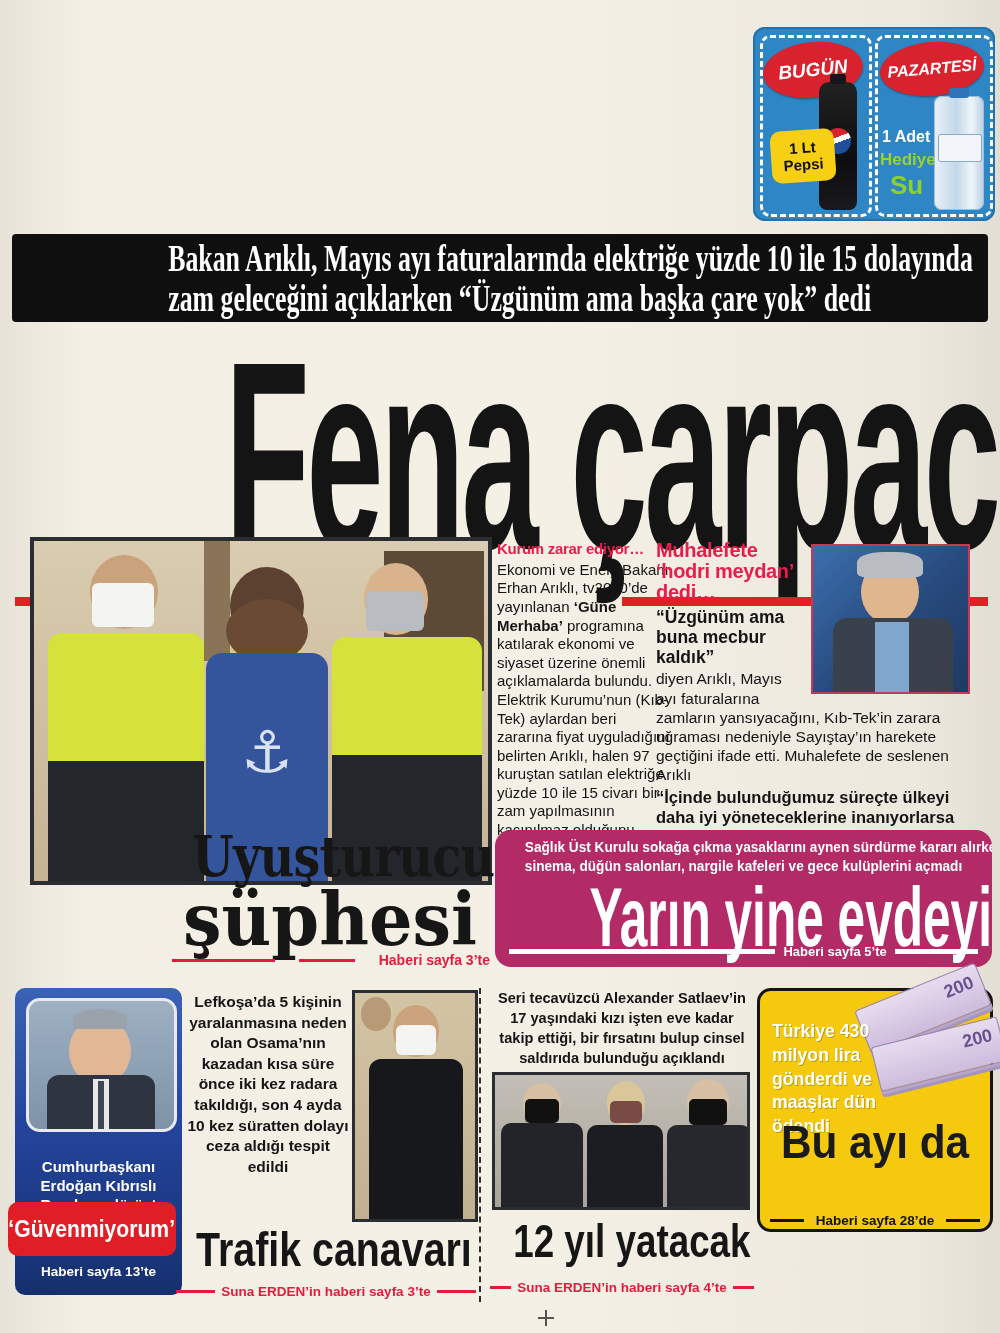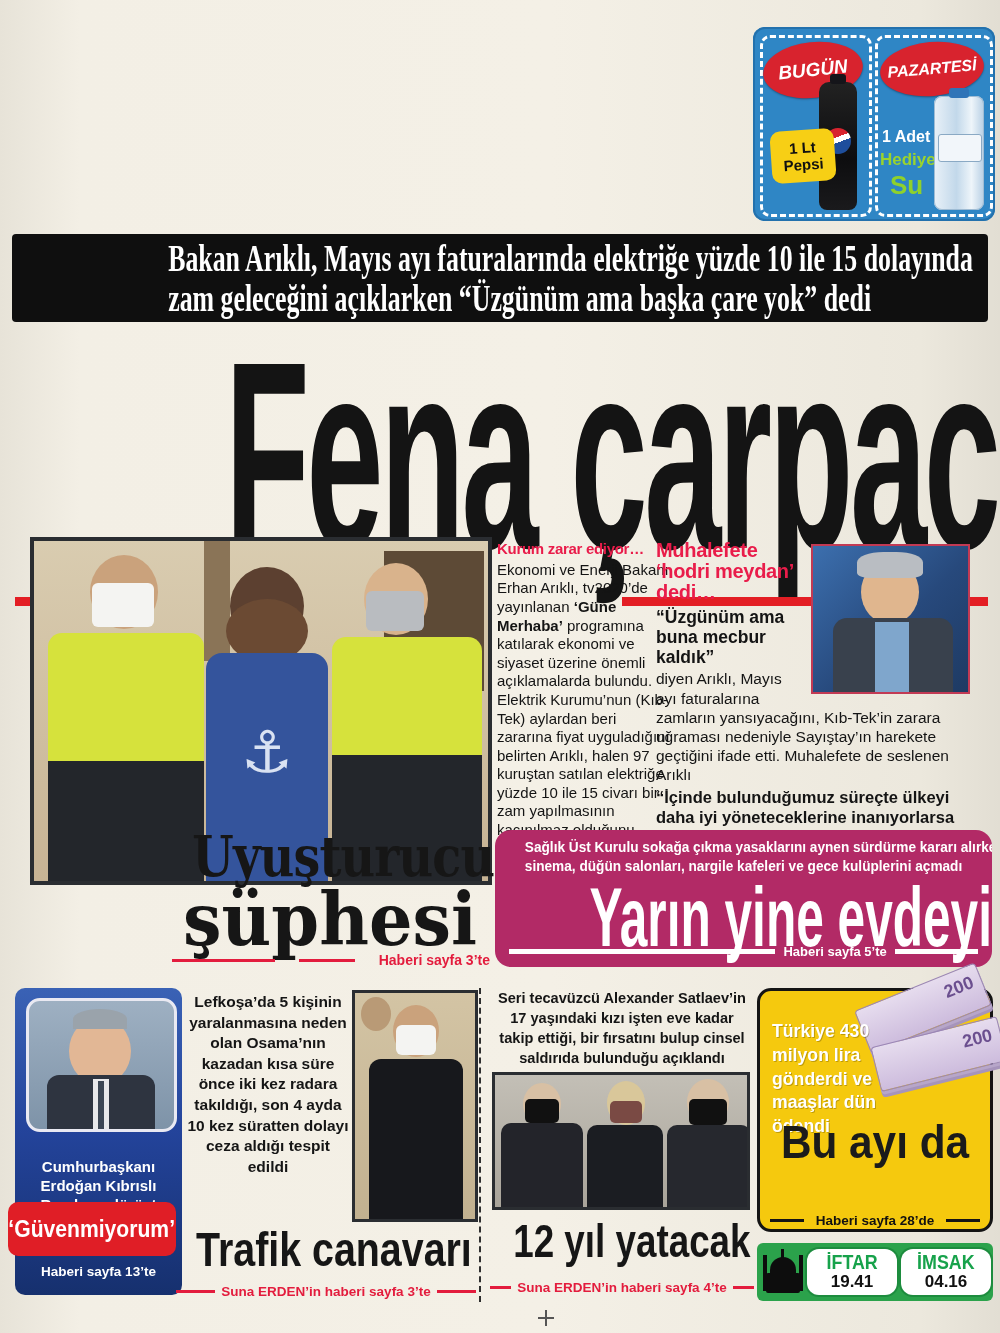--- a/index.html
+++ b/index.html
@@ -278,36 +278,19 @@
     </div>
     <div class="aid-lead">Türkiye 430 milyon lira gönderdi ve maaşlar dün ödendi</div>
     <div class="aid-h1">Bu ayı da</div>
     <div class="aid-byline-row">
       <div class="black-dash"></div>
       <span style="font-weight:700;font-size:13.5px;white-space:nowrap;">Haberi sayfa 28’de</span>
       <div class="black-dash"></div>
     </div>
   </div>
 
-  <div class="abs prayer">
-    <div class="mosque">
-      <i style="left:0;top:8px;width:4px;height:36px;"></i>
-      <i style="right:0;top:8px;width:4px;height:36px;"></i>
-      <i style="left:7px;top:10px;width:26px;height:16px;border-radius:13px 13px 0 0;"></i>
-      <i style="left:18px;top:2px;width:3px;height:9px;"></i>
-      <i style="left:3px;top:26px;width:34px;height:20px;border-radius:2px;"></i>
-    </div>
-    <div class="prayer-cell" style="left:50px;">
-      <span class="prayer-label">İFTAR</span>
-      <div class="prayer-time">19.41</div>
-    </div>
-    <div class="prayer-cell" style="left:144px;">
-      <span class="prayer-label">İMSAK</span>
-      <div class="prayer-time">04.16</div>
-    </div>
-  </div>
 
   <div class="abs fold">
     <i style="left:7px;top:0;width:2px;height:16px;"></i>
     <i style="left:0;top:7px;width:16px;height:2px;"></i>
   </div>
 
 </div>
 
 </body></html>

